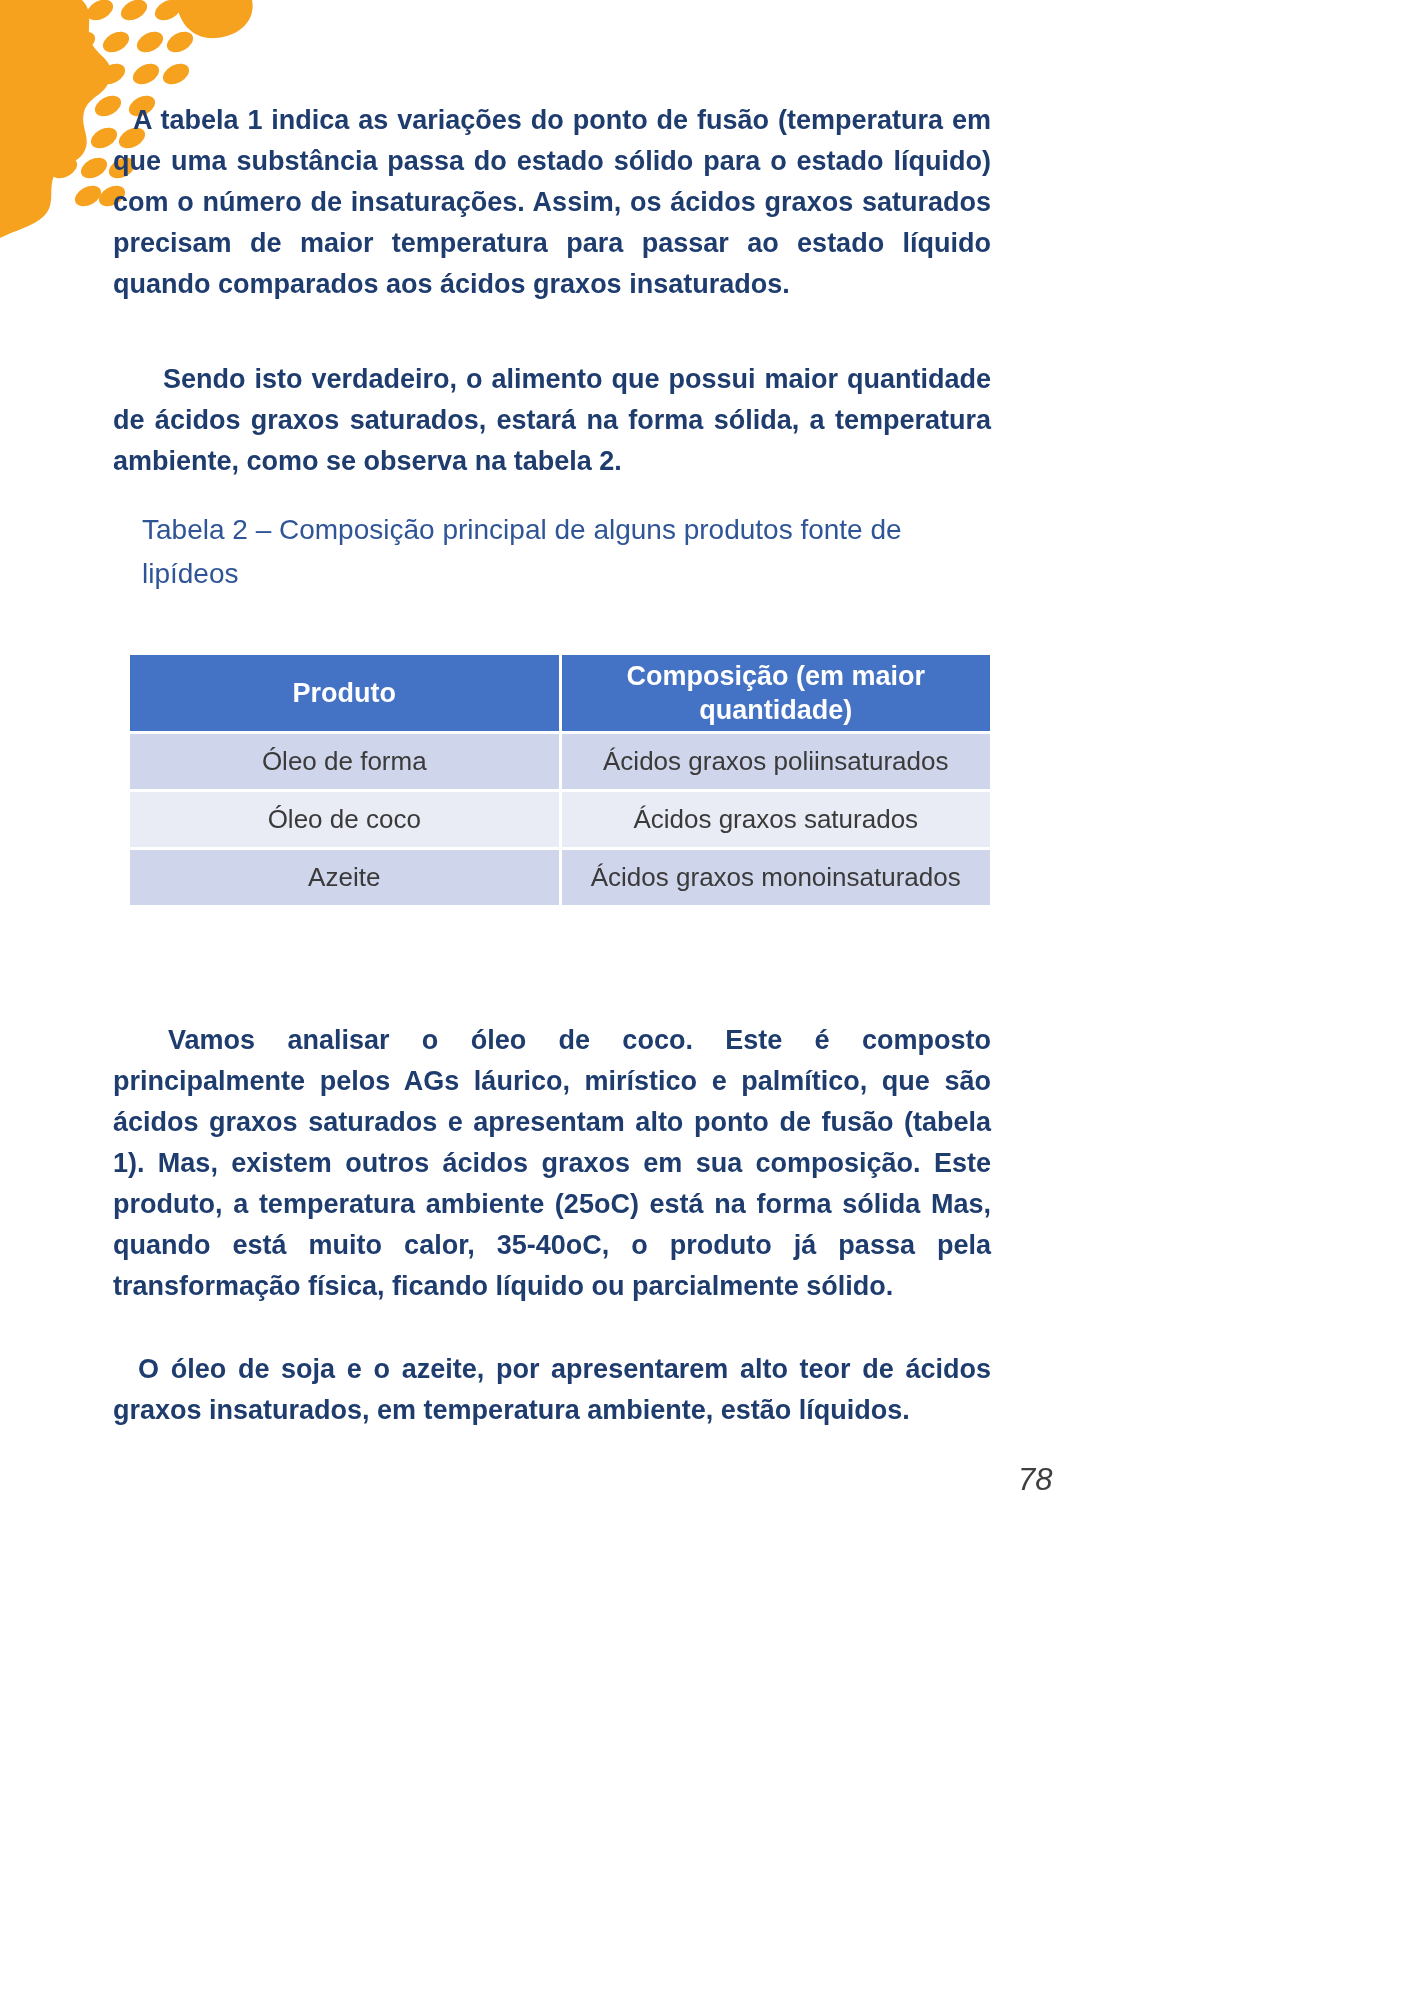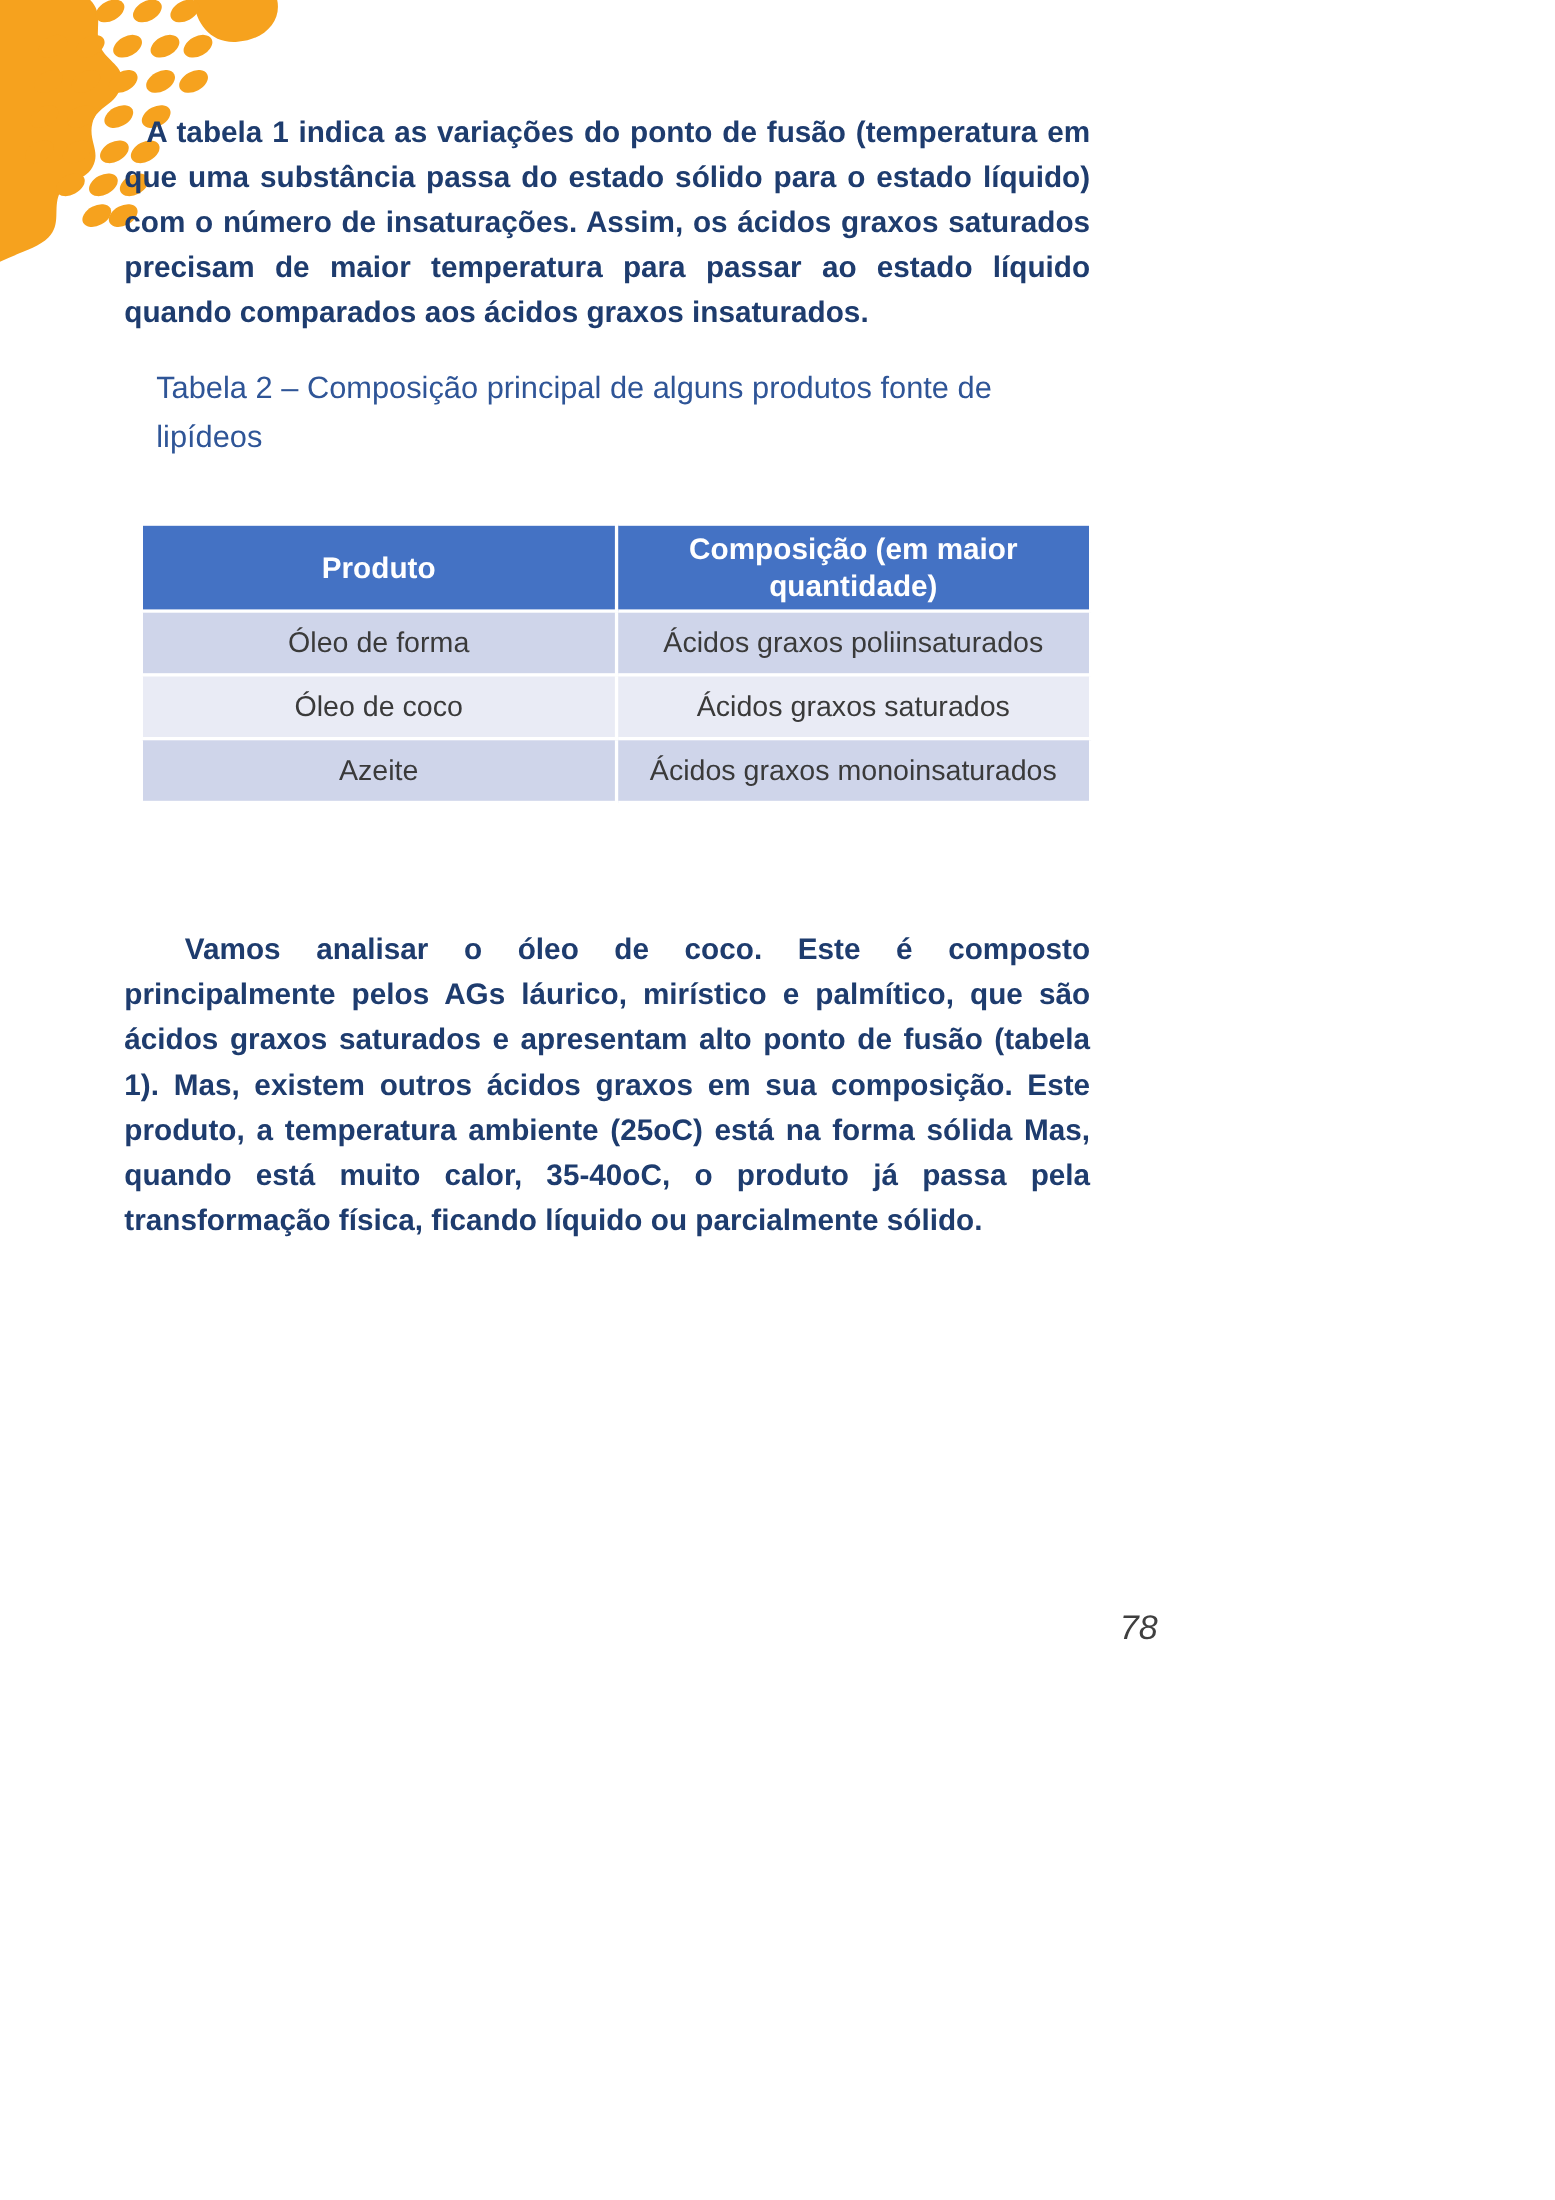--- a/index.html
+++ b/index.html
@@ -121,20 +121,21 @@
       <ellipse cx="122" cy="168" rx="14" ry="9" transform="rotate(-28 122 168)"></ellipse>
       <ellipse cx="88" cy="196" rx="14" ry="9" transform="rotate(-28 88 196)"></ellipse>
       <ellipse cx="112" cy="196" rx="14" ry="9" transform="rotate(-28 112 196)"></ellipse>
     </g>
   </svg>
 
   <main class="content">
 
     <p class="body p1">A tabela 1 indica as variações do ponto de fusão (temperatura em que uma substância passa do estado sólido para o estado líquido) com o número de insaturações. Assim, os ácidos graxos saturados precisam de maior temperatura para passar ao estado líquido quando comparados aos ácidos graxos insaturados.</p>
 
+    <p class="body p2">Sendo isto verdadeiro, o alimento que possui maior quantidade de ácidos graxos saturados, estará na forma sólida, a temperatura ambiente, como se observa na tabela 2.</p>
 
     <div class="caption">Tabela 2 – Composição principal de alguns produtos fonte de lipídeos</div>
 
     <table class="comp-table">
       <thead>
         <tr>
           <th>Produto</th>
           <th>Composição (em maior quantidade)</th>
         </tr>
       </thead>
@@ -149,18 +150,19 @@
         </tr>
         <tr class="band-a">
           <td>Azeite</td>
           <td>Ácidos graxos monoinsaturados</td>
         </tr>
       </tbody>
     </table>
 
     <p class="body p3">Vamos analisar o óleo de coco. Este é composto principalmente pelos AGs láurico, mirístico e palmítico, que são ácidos graxos saturados e apresentam alto ponto de fusão (tabela 1). Mas, existem outros ácidos graxos em sua composição. Este produto, a temperatura ambiente (25oC) está na forma sólida Mas, quando está muito calor, 35-40oC, o produto já passa pela transformação física, ficando líquido ou parcialmente sólido.</p>
 
+    <p class="body p4">O óleo de soja e o azeite, por apresentarem alto teor de ácidos graxos insaturados, em temperatura ambiente, estão líquidos.</p>
 
   </main>
 
   <div class="page-number">78</div>
 
 </div>
 
 </body></html>

